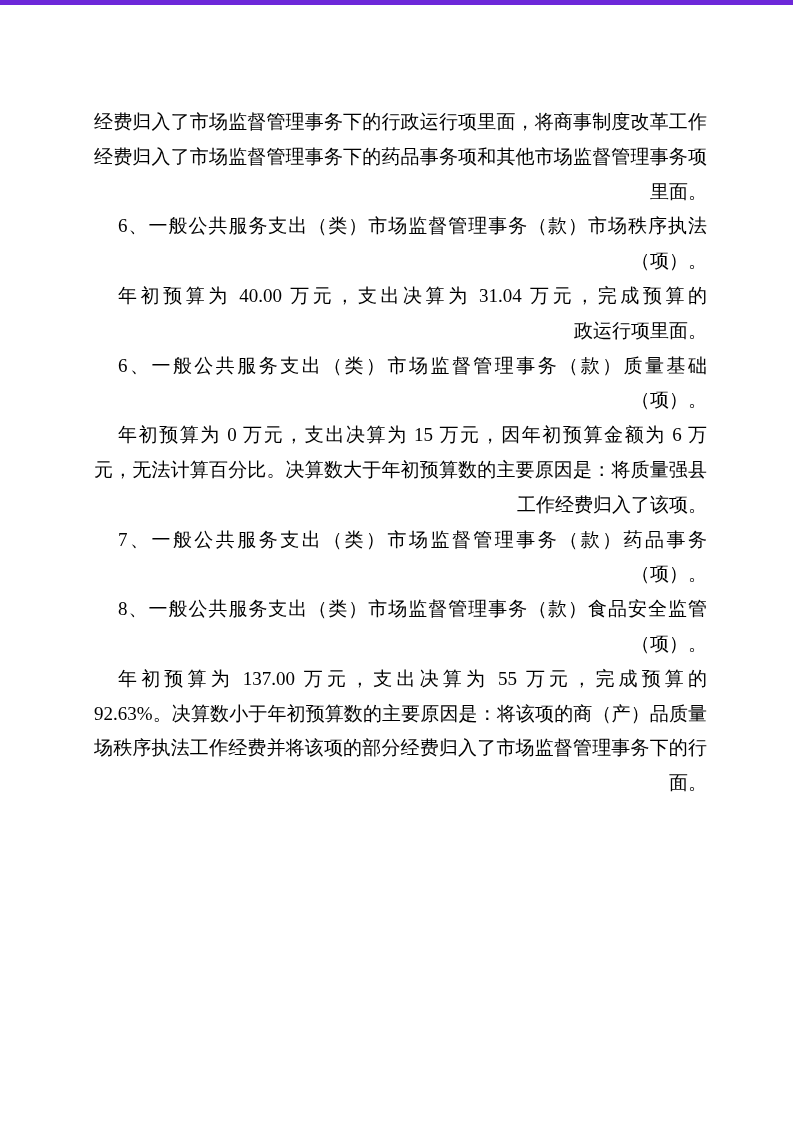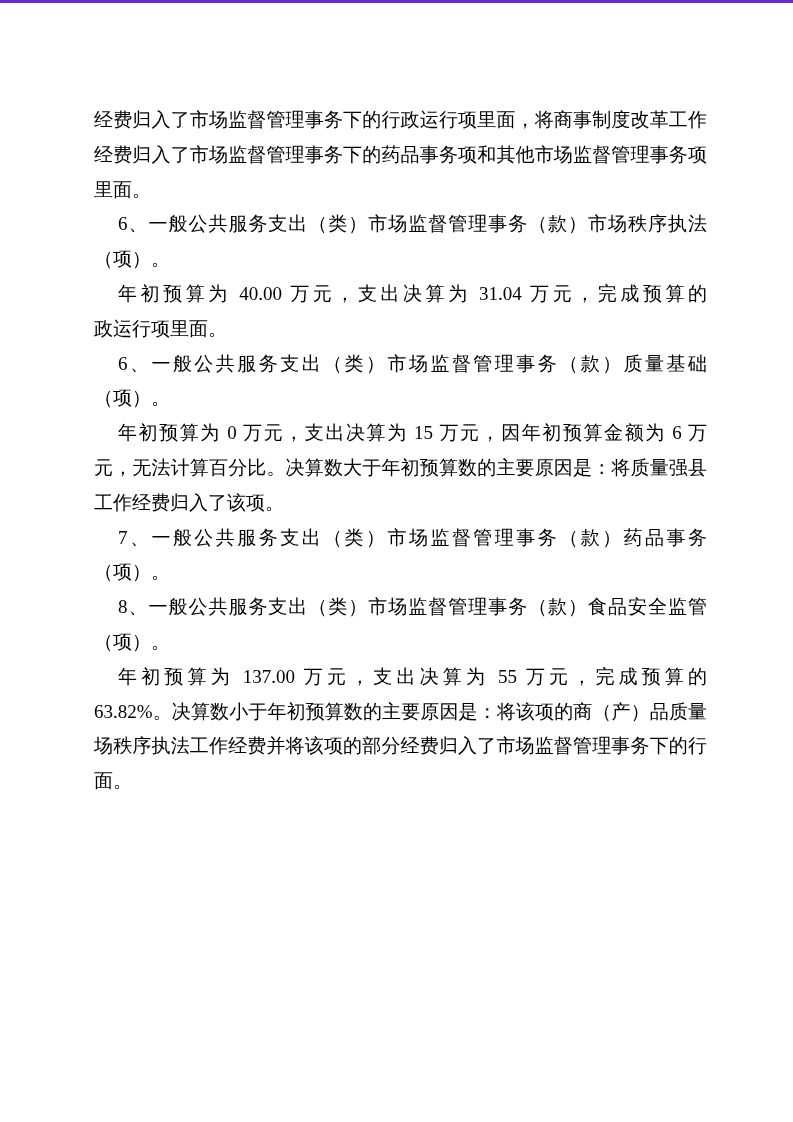--- a/index.html
+++ b/index.html
@@ -6,33 +6,33 @@
     margin: 0;
     padding: 0;
     background: #ffffff;
   }
   .page {
     position: relative;
     width: 793px;
     height: 1122px;
     background: #ffffff;
     box-sizing: border-box;
-    border-top: 3px solid #6d28d9;
+    border-top: 5px solid #6d28d9;
     padding: 100px 86px 0 94px;
     overflow: hidden;
     font-family: "Liberation Serif", "DejaVu Serif", serif;
     color: #000000;
   }
   .para { margin: 0; padding: 0; }
   .line {
     font-size: 19px;
     line-height: 34.8px;
     height: 34.8px;
     color: #000000;
-    text-align: left;
+    text-align: right;
     white-space: pre-wrap;
   }
   
   .line.jl {
     text-align: justify;
     text-align-last: justify;
     text-justify: inter-character;
   }
   
   .line.ind { text-indent: 24px; }
@@ -75,18 +75,18 @@
   </div>
 
 
   <div class="para">
     <div class="line jl ind">8、一般公共服务支出（类）市场监督管理事务（款）食品安全监管</div>
     <div class="line">（项）。</div>
   </div>
 
   <div class="para">
     <div class="line jl ind">年初预算为 137.00 万元，支出决算为 55 万元，完成预算的</div>
-    <div class="line jl">63.82%。决算数小于年初预算数的主要原因是：将该项的商（产）品质量</div>
+    <div class="line jl">92.63%。决算数小于年初预算数的主要原因是：将该项的商（产）品质量</div>
     <div class="line jl">场秩序执法工作经费并将该项的部分经费归入了市场监督管理事务下的行</div>
     <div class="line">面。</div>
   </div>
 
 </div>
 
 </body></html>

